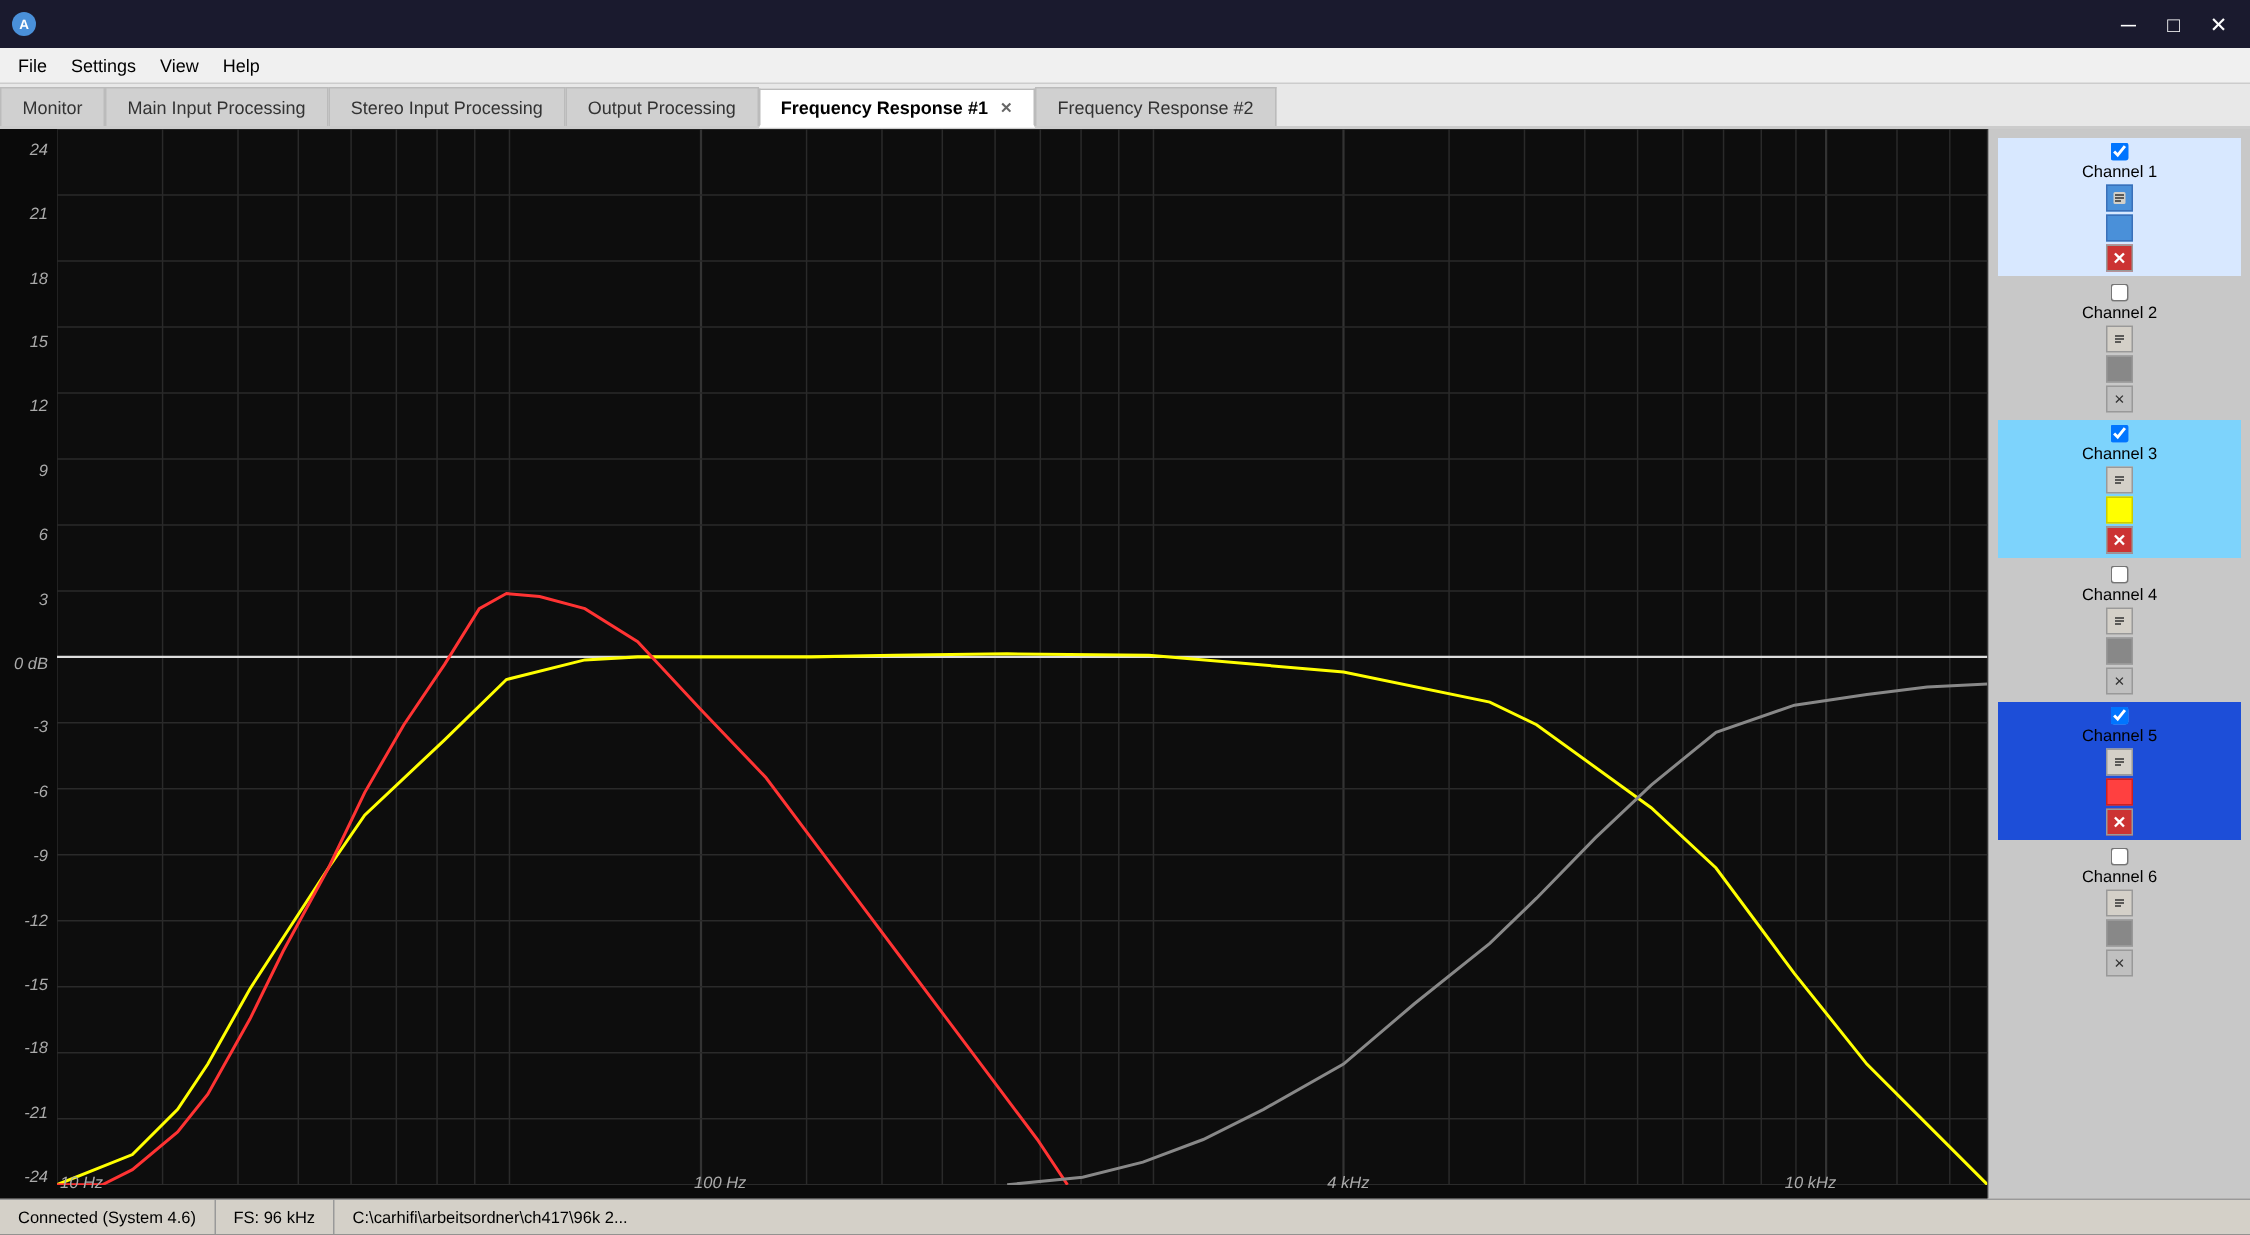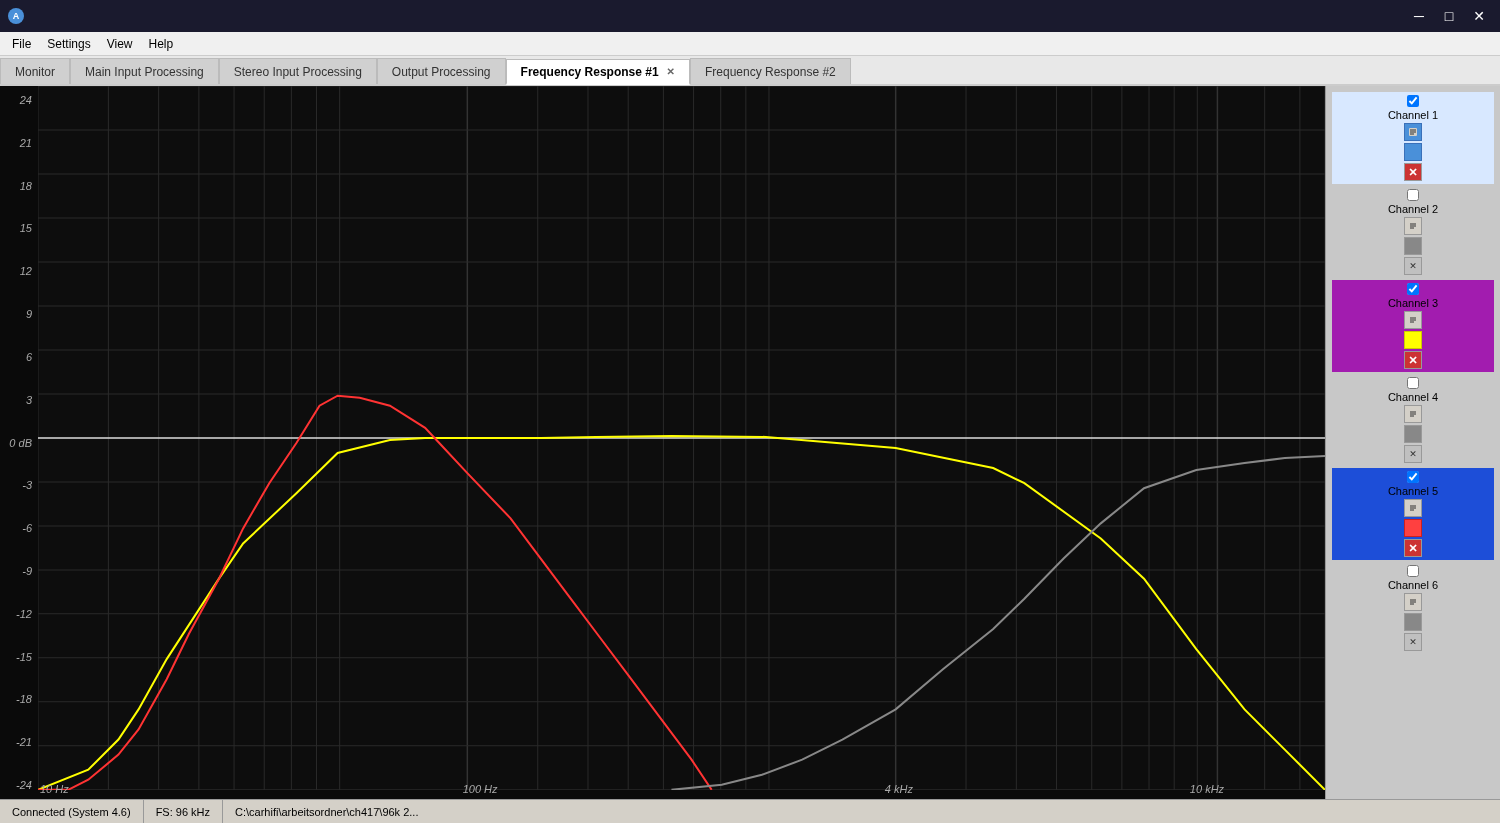--- a/index.html
+++ b/index.html
@@ -182,21 +182,21 @@
       border: 1px solid #999;
       display: flex; align-items: center; justify-content: center;
       font-size: 9px;
       cursor: pointer;
     }
     .channel-icon.delete { background: #c0c0c0; color: #333; }
 
     
     .ch1-row { background: #d8e8ff; }
     
-    .ch3-row { background: #a21caf; }
+    .ch3-row { background: #7dd3fc; }
     
     .ch5-row { background: #1d4ed8; }
 
     
     .status-bar {
       height: 24px;
       background: #d4d0c8;
       display: flex;
       align-items: center;
       border-top: 1px solid #999;

